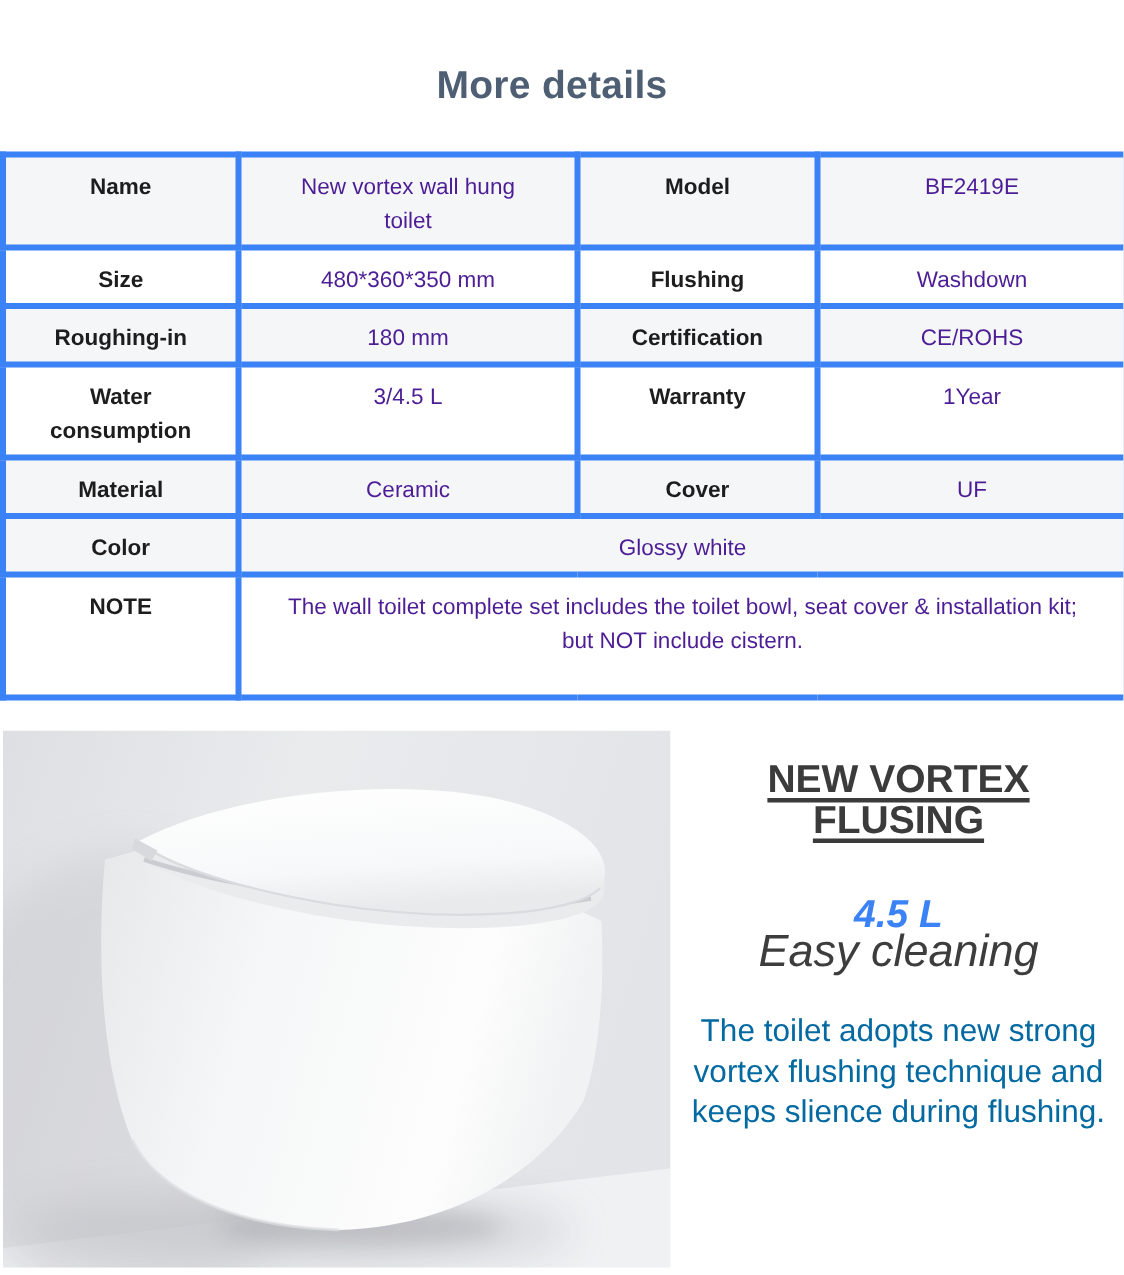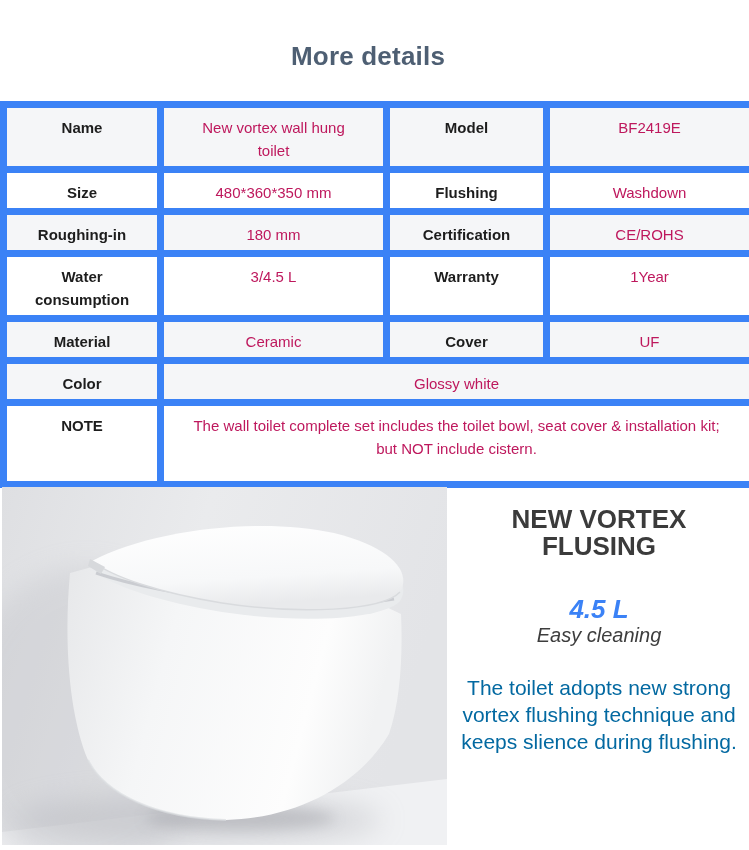--- a/index.html
+++ b/index.html
@@ -8,39 +8,39 @@
     font-family:"Liberation Sans","DejaVu Sans",sans-serif; overflow:hidden;
   }
   .page-title {
     position:absolute; top:41px; left:0; right:13px; text-align:center;
     font-size:26px; font-weight:bold; color:#4e5f73; letter-spacing:0.2px;
   }
   table.spec {
     position:absolute; top:101px; left:0; width:749px;
     border-collapse:collapse; table-layout:fixed; font-size:15px;
   }
-  table.spec td { border:7px solid #3b82f6; text-align:center; vertical-align:top; background:#ffffff; }
+  table.spec td { border:4px solid #3b82f6; text-align:center; vertical-align:top; background:#ffffff; }
   table.spec tr.g td { background:#f5f6f8; }
   td.lbl { font-weight:bold; color:#1d1d1d; padding:8px 14px 4px; line-height:23px; }
-  td.val { color:#be185d; padding:8px 25px 4px; line-height:23px; white-space:pre-line; }
+  td.val { color:#4c1d95; padding:8px 25px 4px; line-height:23px; white-space:pre-line; }
   tr.r1 { height:60px; } tr.r2 { height:35px;margin-left:24px; } tr.r3 { height:35px;margin-left:44px; }
   tr.r4 { height:59px; } tr.r5 { height:35px; } tr.r6 { height:36px; }
   tr.r7 { height:35px;margin-top:44px; } tr.r8 { height:82px;margin-top:20px; }
 
   .photo { position:absolute; left:2px; top:487px; width:445px; height:358px; }
   .photo svg { display:block; }
 
   .right-panel { position:absolute; left:449px; top:506px; width:300px; text-align:center; }
   .rp-heading {
     font-size:26px; font-weight:bold; color:#3b3b3b; line-height:27px;
-    white-space:pre-line; 
+    white-space:pre-line; text-decoration:underline;
     text-decoration-thickness:3px; text-underline-offset:4px; margin:0;
   }
   .rp-volume  { margin-top:37px; font-size:26px; font-weight:bold; font-style:italic; color:#3b82f6; line-height:25px; }
-  .rp-tagline { font-size:20px; font-style:italic; color:#3d3d3d; line-height:26px; }
+  .rp-tagline { font-size:30px; font-style:italic; color:#3d3d3d; line-height:26px; }
   .rp-desc    { margin-top:26px; font-size:21px; color:#0369a1; line-height:27px; }
 </style>
 </head>
 <body>
 
 <div class="page">
 
   <div class="page-title">More details</div>
 
   <table class="spec">

